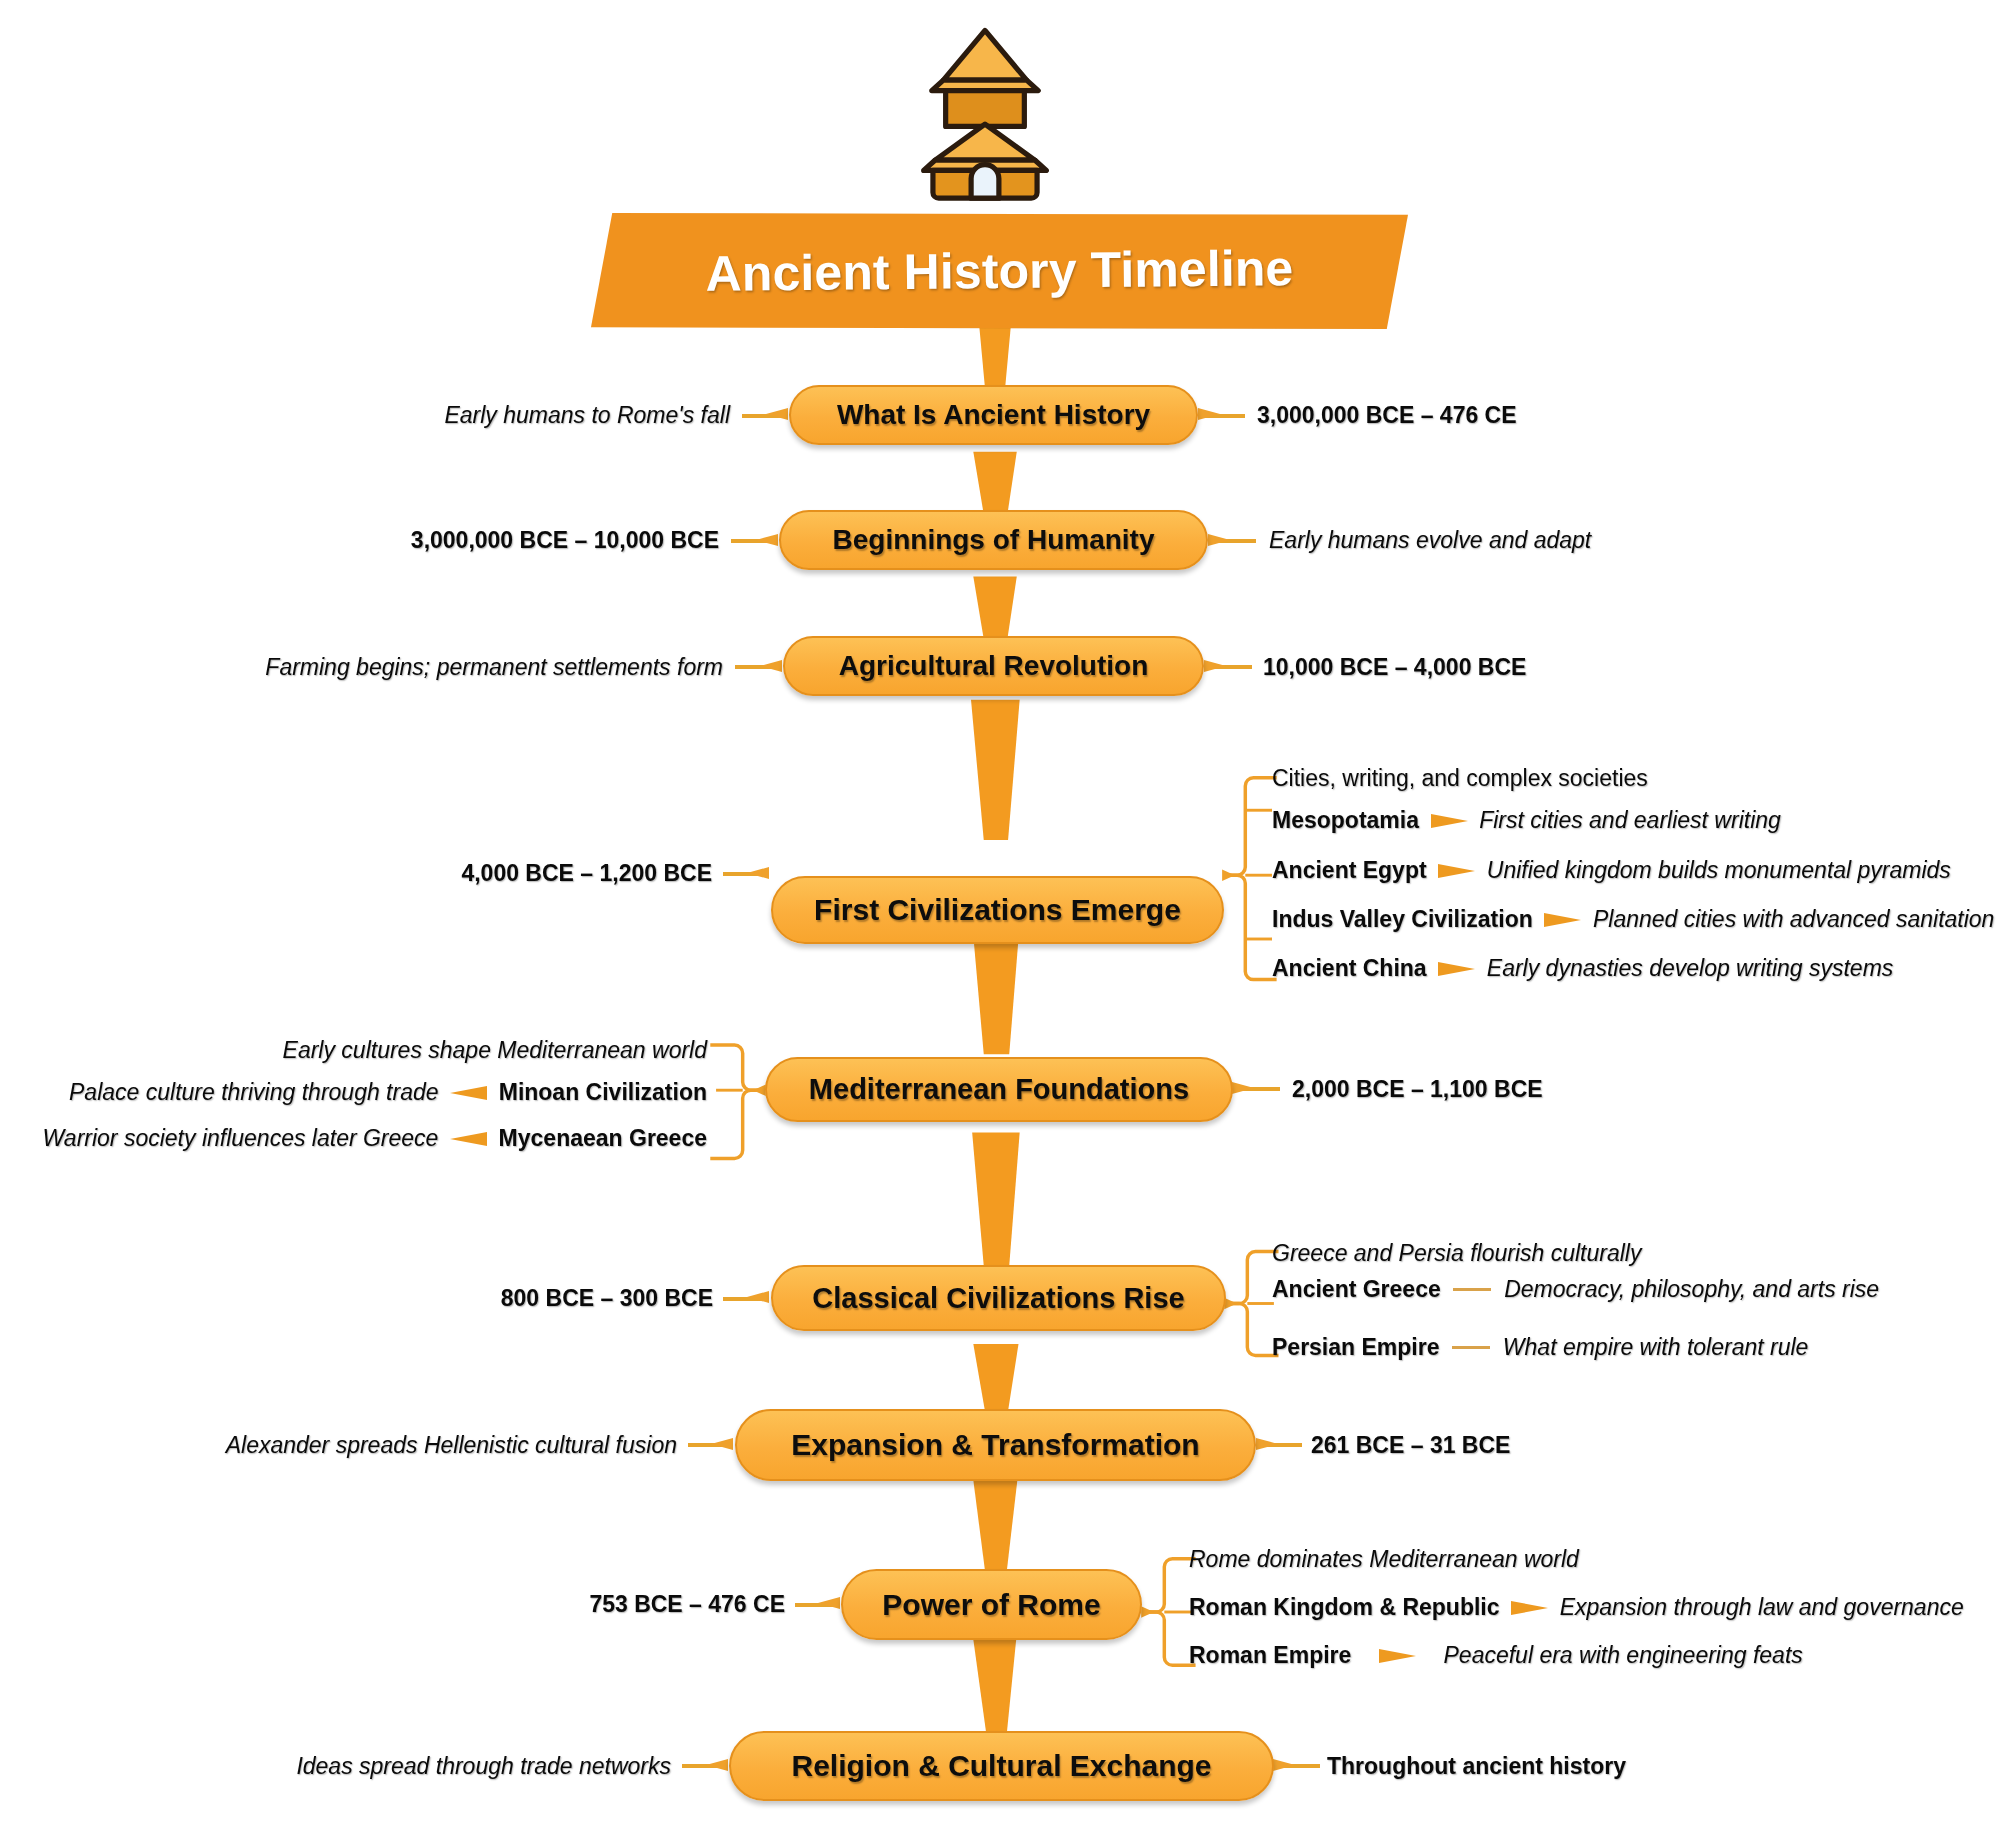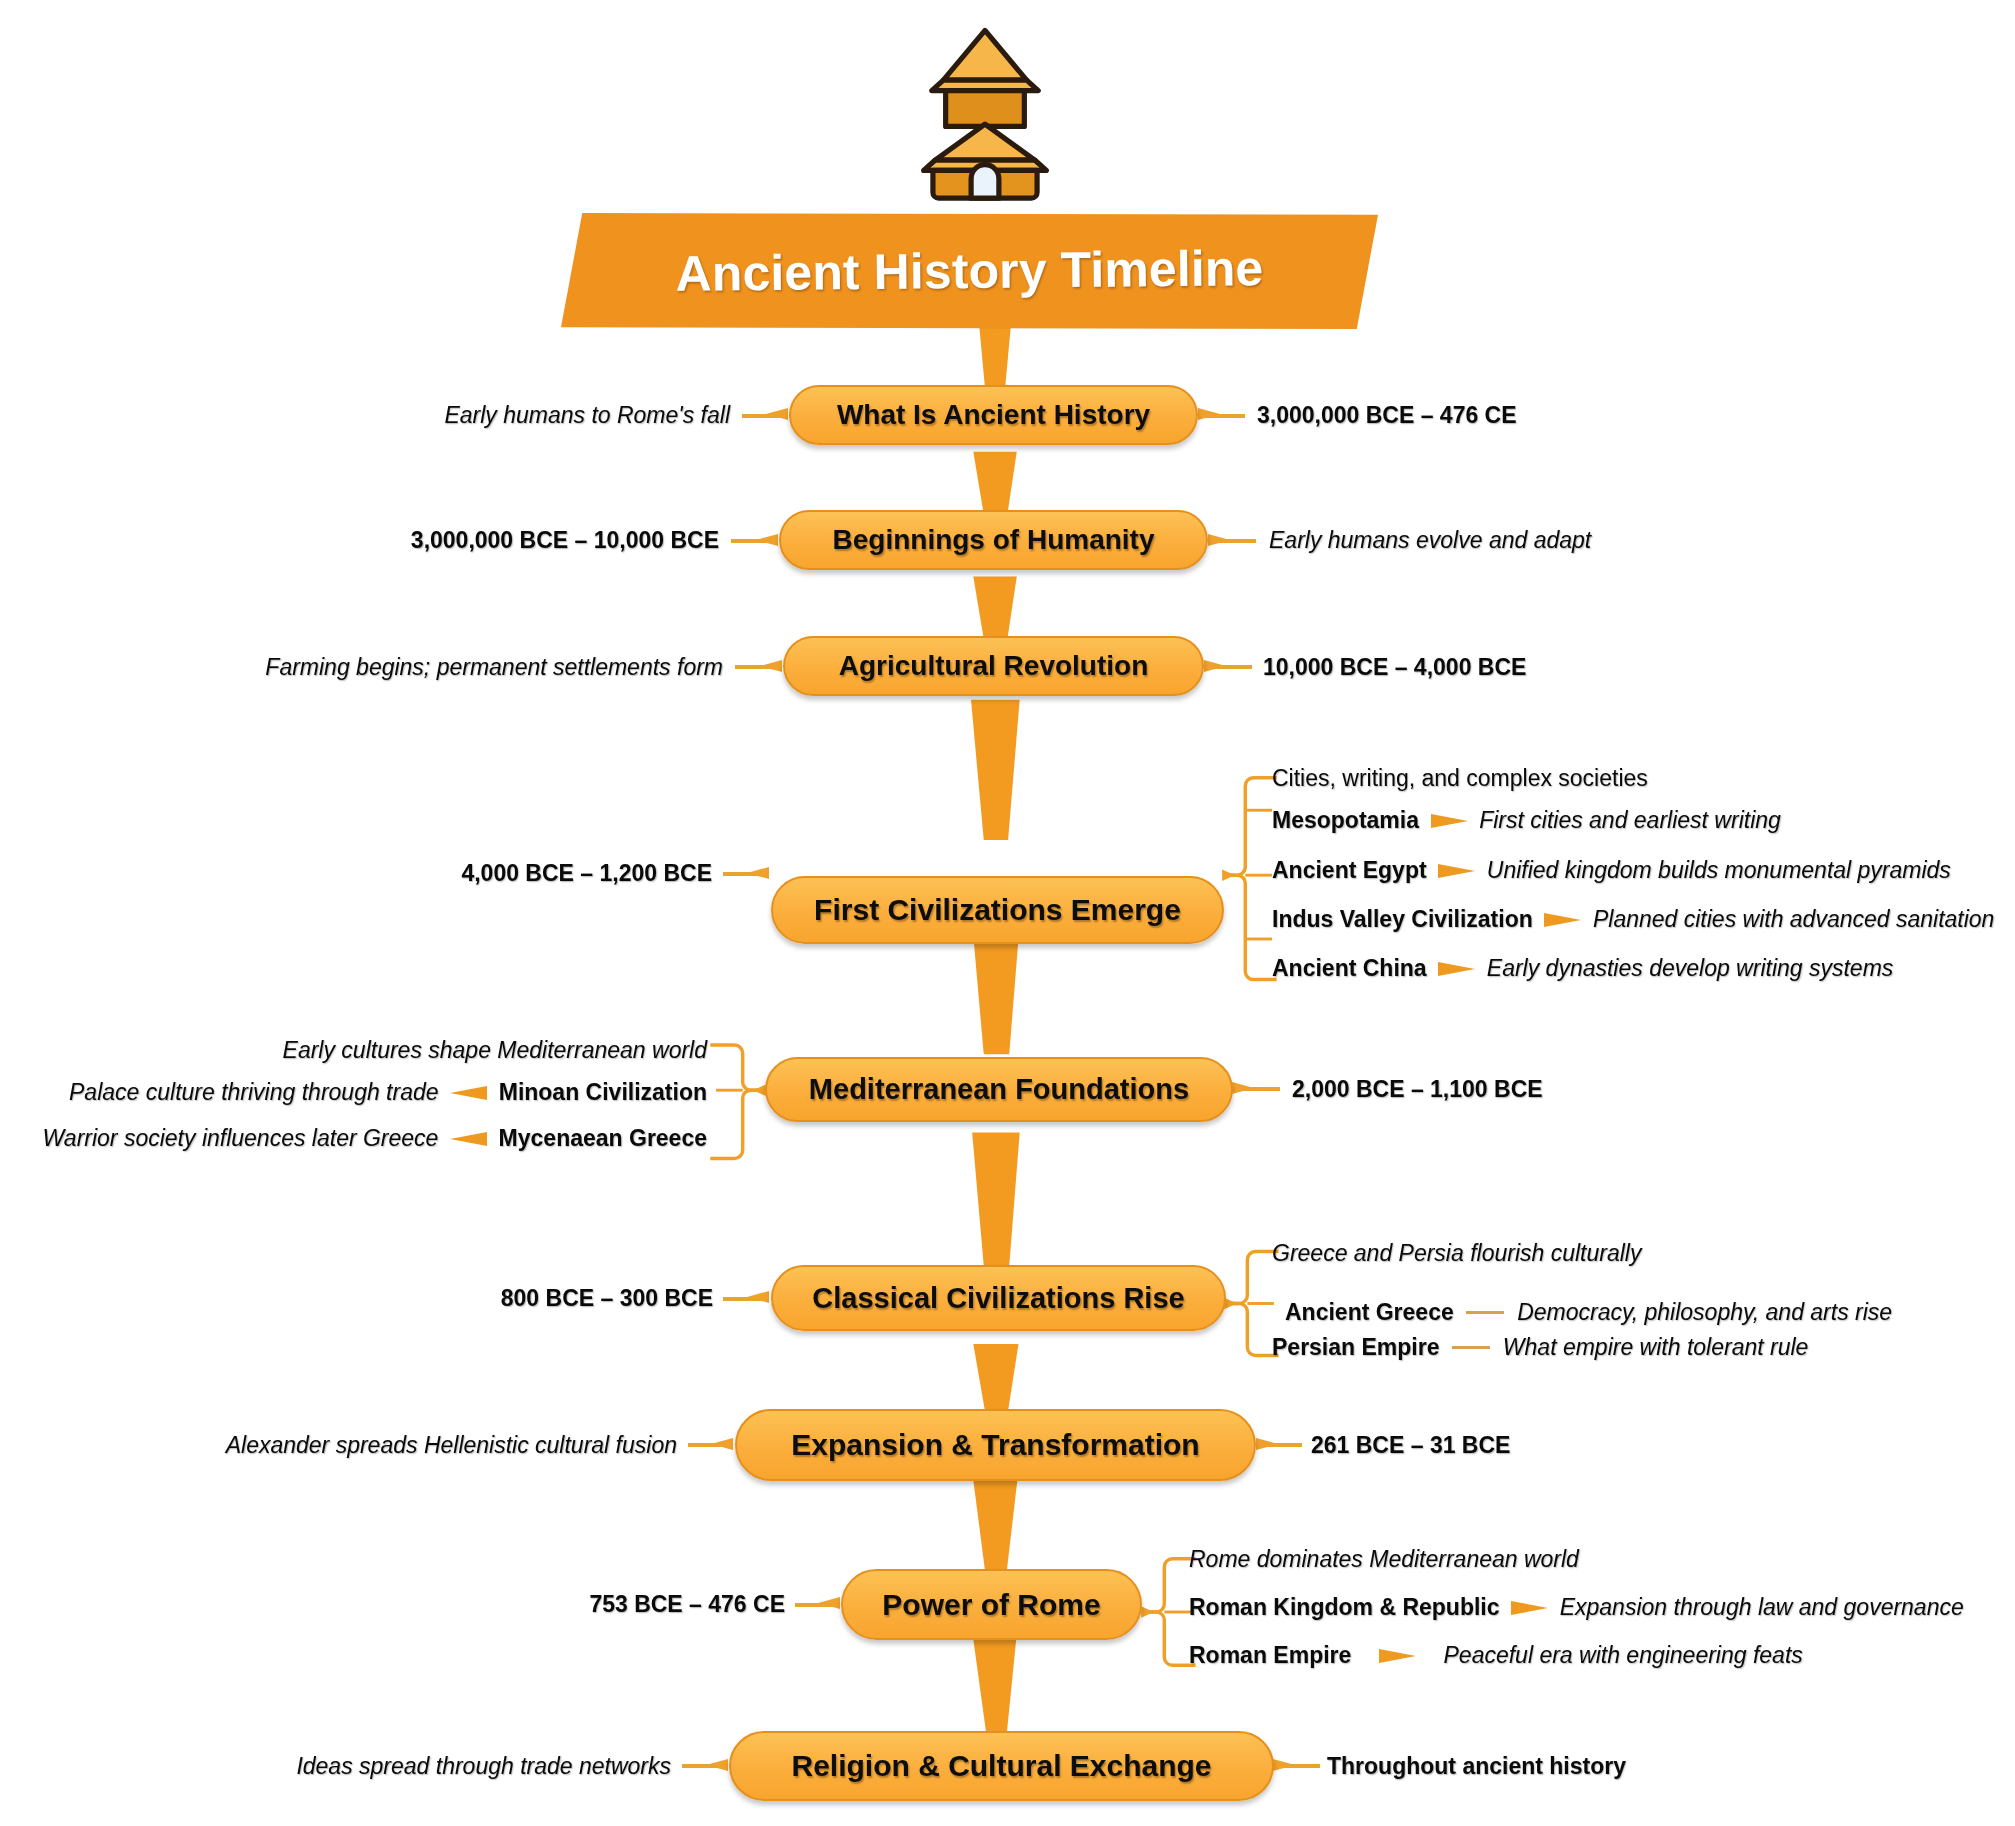--- a/index.html
+++ b/index.html
@@ -14,21 +14,21 @@
 
   
   .spine{position:absolute;left:0;top:0;width:2015px;height:1826px;pointer-events:none;}
 
   
   .temple-icon{position:absolute;left:904px;top:22px;width:162px;height:180px;}
 
   
   .title-banner{
     position:absolute;
-    left:561px;top:213px;width:817px;height:116px;
+    left:591px;top:213px;width:817px;height:116px;
   }
   .title-banner .bannershape{
     position:absolute;inset:0;
     background:#F0921E;
     clip-path:polygon(2.6% 0%, 100% 1.5%, 97.4% 100%, 0% 98.5%);
     box-shadow:0 2.9px 3.5px rgba(0,0,0,0.18);
   }
   .title-banner .bannertext{
     position:absolute;inset:0;
     display:flex;align-items:center;justify-content:center;
@@ -282,21 +282,21 @@
     <path d="M8 110 h18 a14 14 0 0 0 14 -14 v-62 a14 14 0 0 1 14 -14 h40" fill="none" stroke="#EFA02A" stroke-width="6"></path>
     <path d="M8 110 h18 a14 14 0 0 1 14 14 v62 a14 14 0 0 0 14 14 h40" fill="none" stroke="#EFA02A" stroke-width="6"></path>
     <path d="M40 110 h46" fill="none" stroke="#EFA02A" stroke-width="5"></path>
     <polygon points="0,100 22,110 0,120" fill="#EFA02A"></polygon>
   </svg>
 
   <div class="branchgroup" style="left:1272px;top:1240px;">
     <div class="branch-row rightside" style="left:0;top:0;">
       <span class="bl-lead">Greece and Persia flourish culturally</span>
     </div>
-    <div class="branch-row rightside" style="left:0;top:59px;margin-left:13px;">
+    <div class="branch-row rightside" style="left:0;top:36px;">
       <span class="bl-label">Ancient Greece</span>
       <span class="thinline"></span>
       <span class="bl-desc">Democracy, philosophy, and arts rise</span>
     </div>
     <div class="branch-row rightside" style="left:0;top:94px;">
       <span class="bl-label">Persian Empire</span>
       <span class="thinline"></span>
       <span class="bl-desc">What empire with tolerant rule</span>
     </div>
   </div>

